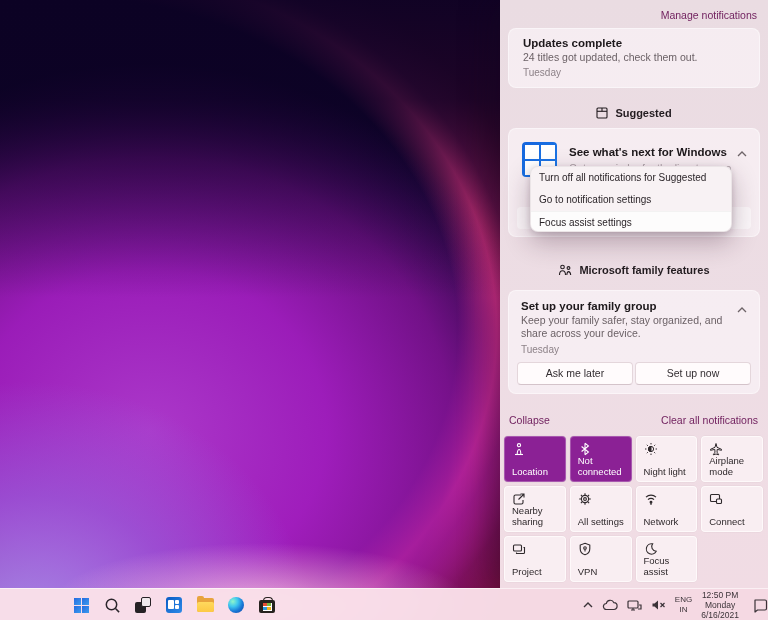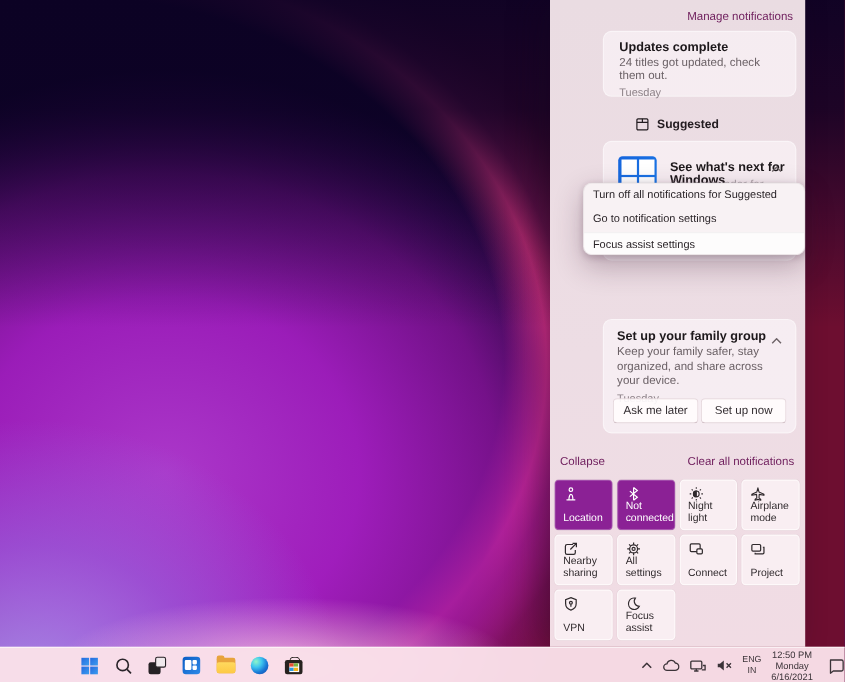--- a/index.html
+++ b/index.html
@@ -18,33 +18,32 @@
       linear-gradient(180deg, rgba(12,2,36,.95) 0%, rgba(12,2,36,.82) 16%, rgba(15,3,42,.42) 32%, rgba(15,3,42,0) 48%),
       radial-gradient(300px 90px at 260px 606px, rgba(252,196,224,.85), rgba(252,196,224,0) 70%),
       radial-gradient(420px 380px at 30px 640px, rgba(171,151,236,.95) 0%, rgba(150,110,225,.55) 38%, rgba(150,110,225,0) 68%),
       radial-gradient(520px 470px at 150px 430px, rgba(177,58,208,.95) 0%, rgba(168,31,198,.9) 34%, rgba(140,20,160,.75) 58%, rgba(140,20,160,0) 78%),
       radial-gradient(560px 470px at 60px 330px, rgba(0,0,0,0) 71%, rgba(255,60,140,.92) 78%, rgba(228,40,110,.6) 82%, rgba(118,15,52,.95) 89%, #6d0e30 100%),
       linear-gradient(172deg, #0c0224 0%, #120431 34%, #26073f 54%, #4b0c59 72%, #701272 90%, #7e1476 100%);
   }
 
   
   .panel{
-    position:absolute; left:500px; top:0; width:232px; height:588px;
+    position:absolute; left:500px; top:0; width:268px; height:588px;
     background:linear-gradient(180deg,#eadce2 0%,#eddde4 55%,#f1dce4 100%);
     box-shadow:-10px 0 28px rgba(18,4,30,.38);
   }
   .link{ color:#722360; font-size:10.5px; cursor:default; }
   .manage-link{ position:absolute; top:9px; right:11px; }
 
   .ncard{
     position:absolute; left:8px; right:8px;
     background:rgba(250,242,246,.72);
     border:1px solid rgba(255,255,255,.45);
     border-radius:8px;
-    margin-left:40px;
   }
   .card-updates{ top:28px; height:60px; padding:8px 14px; }
   .c-title{ font-size:11.5px; font-weight:700; color:#1d181b; }
   .c-body{ font-size:10.5px; color:#6b6166; margin-top:2px; }
   .c-time{ font-size:10px; color:#8d8288; margin-top:4px; }
 
   .sec-header{
     position:absolute; left:0; right:0; text-align:right;
     font-size:11px; font-weight:700; color:#231c20;
     display:flex; align-items:center; justify-content:center; gap:7px;
@@ -196,20 +195,29 @@
         </svg>
     </span>
   </div>
 
   <div class="context-menu">
     <div class="menu-item">Turn off all notifications for Suggested</div>
     <div class="menu-item">Go to notification settings</div>
     <div class="menu-item hover">Focus assist settings</div>
   </div>
 
+  <div class="sec-header sec-family">
+    <svg width="14" height="12" viewBox="0 0 14 12" fill="none" stroke="#231c20" stroke-width="1.1">
+      <circle cx="4.5" cy="3" r="1.8"></circle>
+        <path d="M1.5 11c0-2.6 1.3-4.2 3-4.2s3 1.6 3 4.2"></path>
+      <circle cx="10.5" cy="4" r="1.4"></circle>
+        <path d="M8.8 11c.2-2 .8-3.4 1.7-3.4 1.2 0 2 1.4 2.2 3.4"></path>
+    </svg>
+    <span>Microsoft family features</span>
+  </div>
 
   <div class="ncard card-family">
     <div class="c-title">Set up your family group</div>
     <div class="fam-body">Keep your family safer, stay organized, and share across your device.</div>
     <div class="fam-time">Tuesday</div>
     <span class="chev-btn">
       <svg width="10" height="6" viewBox="0 0 10 6" fill="none" stroke="currentColor" stroke-width="1.3">
           <polyline points="1,5 5,1 9,5"></polyline>
         </svg>
     </span>
@@ -280,20 +288,30 @@
       <span class="t-icon">
         <svg width="14" height="14" viewBox="0 0 14 14" fill="none" stroke="currentColor" stroke-width="1.1">
           <circle cx="7" cy="7" r="3.6"></circle>
             <circle cx="7" cy="7" r="1.4"></circle>
           <path d="M7 1.2v2M7 10.8v2M1.2 7h2M10.8 7h2M2.9 2.9l1.4 1.4M9.7 9.7l1.4 1.4M11.1 2.9L9.7 4.3M4.3 9.7l-1.4 1.4"></path>
         </svg>
       </span>
       <span class="t-label">All settings</span>
     </div>
 
+    <div class="tile">
+      <span class="t-icon">
+        <svg width="14" height="14" viewBox="0 0 14 14" fill="none" stroke="currentColor" stroke-width="1.1">
+          <path d="M2 5.2a7 7 0 0 1 10 0M4 7.6a4.2 4.2 0 0 1 6 0"></path>
+          <circle cx="7" cy="10.2" r=".9" fill="currentColor"></circle>
+            <path d="M7 11v2"></path>
+        </svg>
+      </span>
+      <span class="t-label">Network</span>
+    </div>
 
     <div class="tile">
       <span class="t-icon">
         <svg width="14" height="14" viewBox="0 0 14 14" fill="none" stroke="currentColor" stroke-width="1.1">
           <rect x="1.5" y="2.5" width="9" height="7" rx="1"></rect>
           <rect x="7.5" y="7" width="5" height="4.5" rx="1" fill="#f9f0f3"></rect>
         </svg>
       </span>
       <span class="t-label">Connect</span>
     </div>

